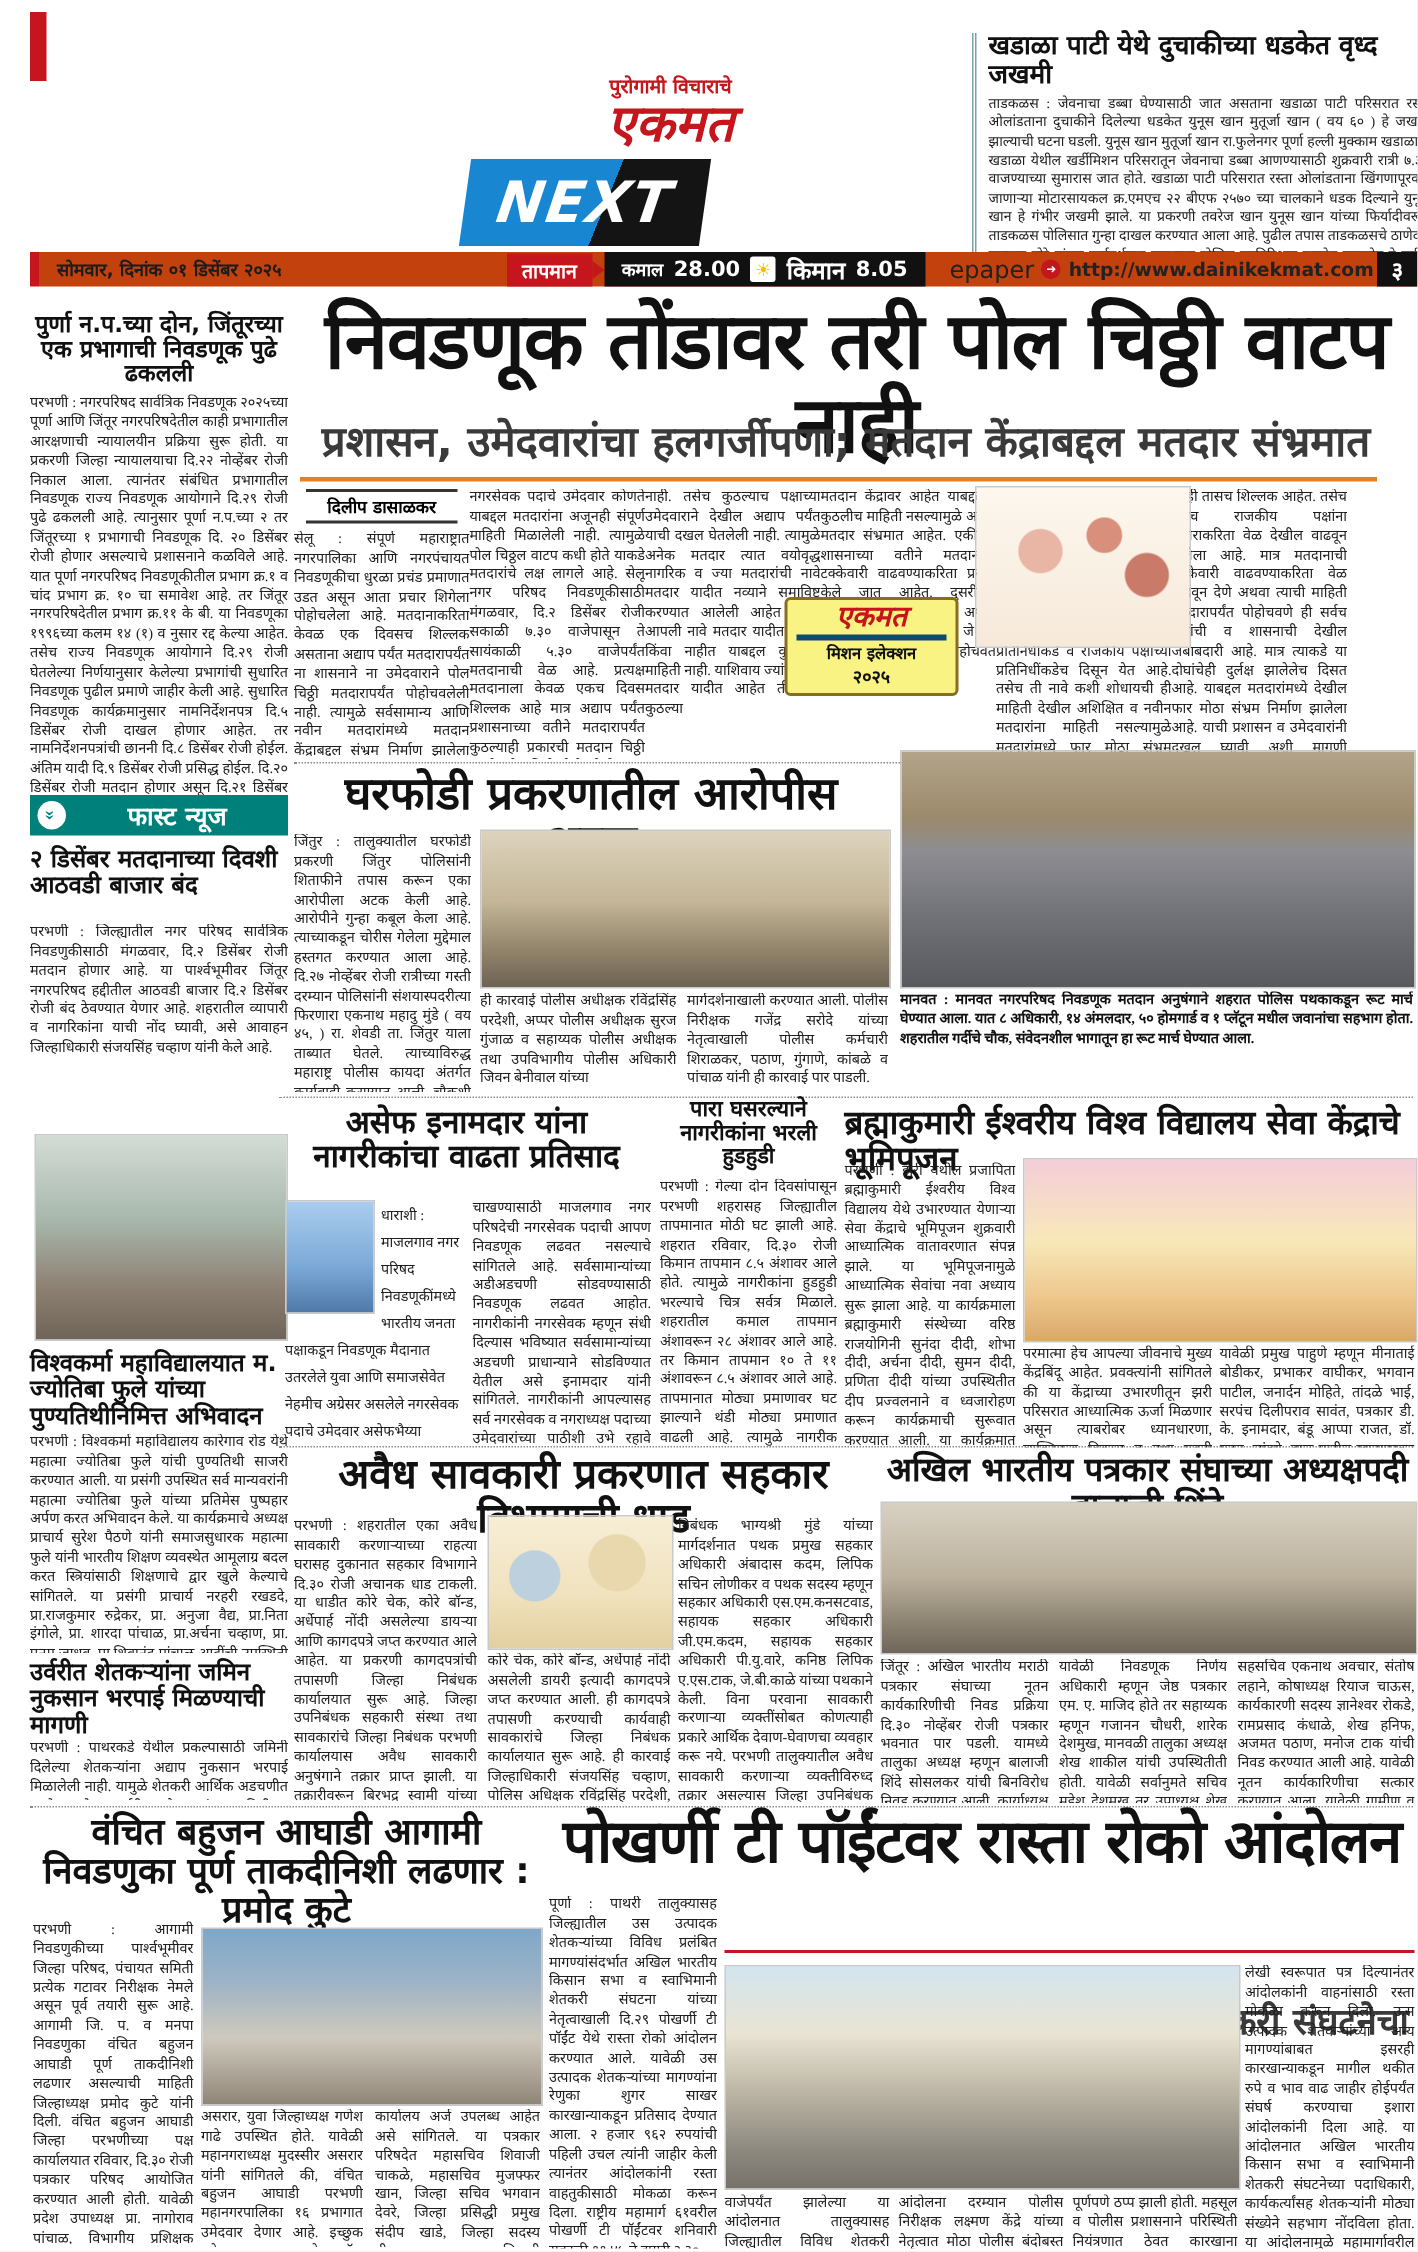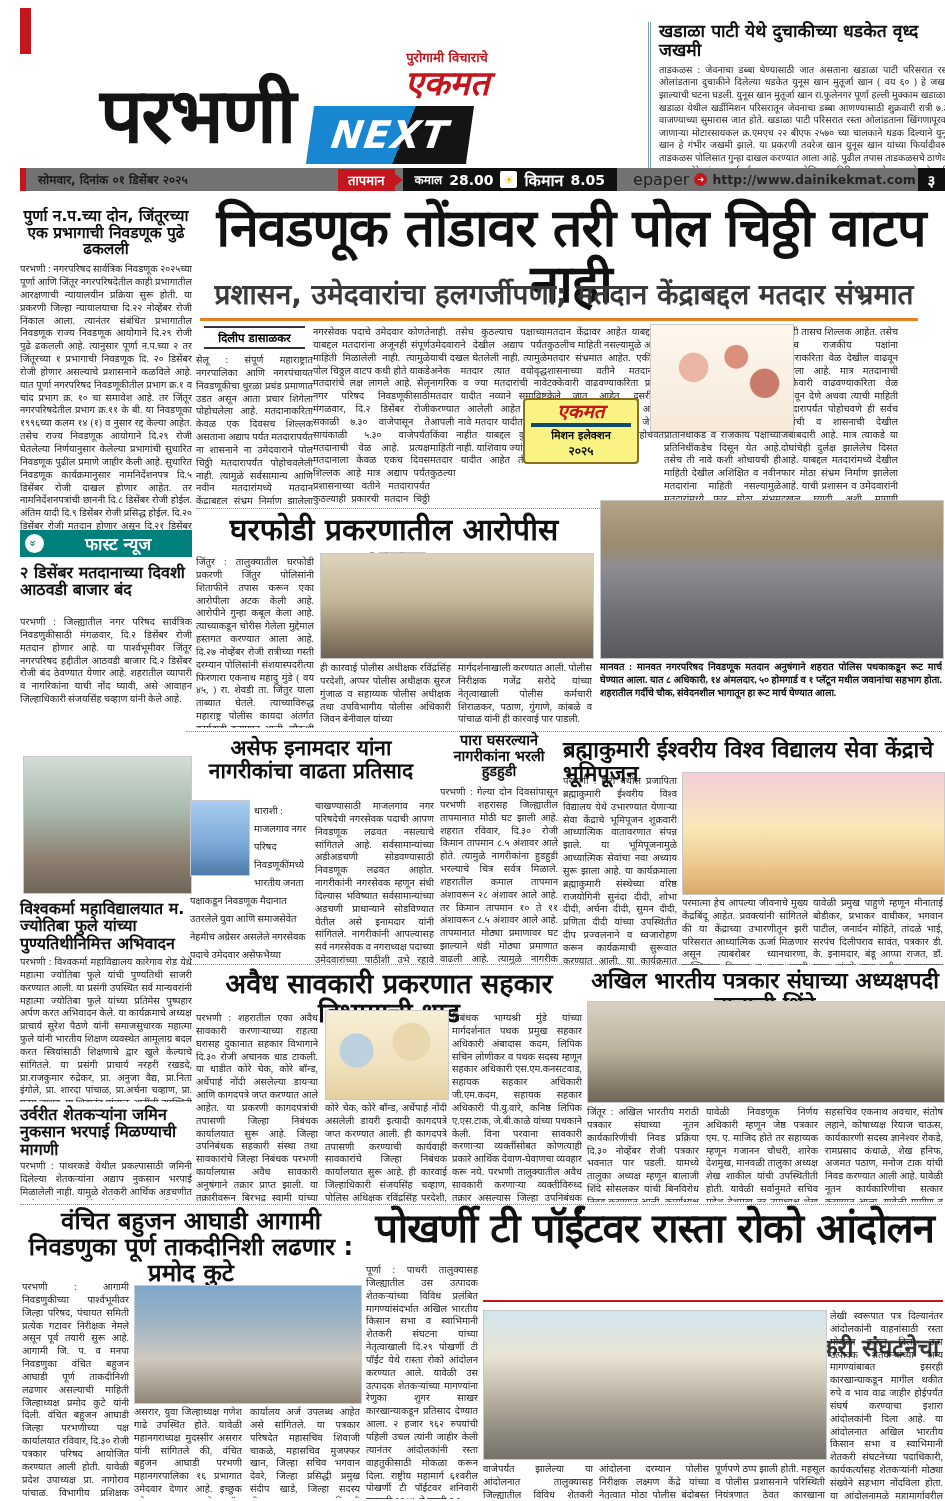--- a/index.html
+++ b/index.html
@@ -30,39 +30,38 @@
   .rule-red{background:#c4161c;}
   .badge{background:#f8f383;border:2px solid #8a6d1f;border-radius:4px;text-align:center;}
 </style>
 </head>
 <body>
 
 <div id="page">
 
   <div class="abs rule-red" style="left:20px;top:8px;width:11px;height:46px;"></div>
 
-  <div class="abs" style="left:100px;top:78px;font-size:76px;font-weight:900;color:#141414;font-family:'DejaVu Sans',sans-serif;letter-spacing:-2px;line-height:1;">परभणी</div>
 
   <div class="abs" style="left:372px;top:48px;width:150px;text-align:center;">
     <div style="color:#c4161c;font-weight:800;font-size:13px;font-family:'DejaVu Sans',sans-serif;">पुरोगामी विचाराचे</div>
     <div style="color:#c4161c;font-weight:900;font-size:34px;font-style:italic;line-height:1;font-family:'DejaVu Sans',sans-serif;">एकमत</div>
   </div>
 
   <div class="abs" style="left:310px;top:106px;width:160px;height:58px;transform:skewX(-8deg);
        background:linear-gradient(105deg,#1886d0 0 58%,#141414 58% 100%);display:flex;align-items:center;justify-content:center;">
     <span style="color:#fff;font-weight:900;font-style:italic;font-size:38px;font-family:'DejaVu Sans',sans-serif;letter-spacing:1px;">NEXT</span>
   </div>
 
   <div class="abs" style="left:648px;top:22px;width:294px;border-left:3px double #7aa0b0;padding-left:8px;">
     <div class="hl" style="font-size:17.5px;margin-bottom:4px;">खडाळा पाटी येथे दुचाकीच्या धडकेत वृध्द जखमी</div>
     <div class="body" style="font-size:9.4px;">ताडकळस : जेवनाचा डब्बा घेण्यासाठी जात असताना खडाळा पाटी परिसरात रस्ता ओलांडताना दुचाकीने दिलेल्या धडकेत युनूस खान मुतूर्जा खान ( वय ६० ) हे जखमी झाल्याची घटना घडली. युनूस खान मुतूर्जा खान रा.फुलेनगर पूर्णा हल्ली मुक्काम खडाळा हे खडाळा येथील खर्डीमिशन परिसरातून जेवनाचा डब्बा आणण्यासाठी शुक्रवारी रात्री ७.३० वाजण्याच्या सुमारास जात होते. खडाळा पाटी परिसरात रस्ता ओलांडताना खिंगणापूरकडे जाणाऱ्या मोटारसायकल क्र.एमएच २२ बीएफ २५७० च्या चालकाने धडक दिल्याने युनूस खान हे गंभीर जखमी झाले. या प्रकरणी तवरेज खान युनूस खान यांच्या फिर्यादीवरून ताडकळस पोलिसात गुन्हा दाखल करण्यात आला आहे. पुढील तपास ताडकळसचे ठाणेदार गजानन मोरे यांच्या मार्गदर्शनात सहाय्यक पोलिस उपनिरिक्षक नागदेव सुजलोड हे करीत आहेत.</div>
   </div>
 
   <div class="abs rule-red" style="left:20px;top:168px;width:6px;height:23px;"></div>
-  <div class="abs" style="left:26px;top:168px;width:919px;height:23px;background:#737373;display:flex;align-items:center;">
+  <div class="abs" style="left:26px;top:168px;width:919px;height:23px;background:#c2410c;display:flex;align-items:center;">
     <div style="padding-left:12px;font-weight:700;font-size:12px;color:#1c1c1c;width:300px;font-family:'DejaVu Sans',sans-serif;">सोमवार, दिनांक ०१ डिसेंबर २०२५</div>
     <div style="background:#c4161c;color:#fff;font-weight:800;font-size:13px;padding:2px 10px;font-family:'DejaVu Sans',sans-serif;">तापमान</div>
     <div style="width:0;height:0;border-top:6px solid transparent;border-bottom:6px solid transparent;border-left:8px solid #c4161c;"></div>
     <div style="background:#111;color:#fff;height:23px;display:flex;align-items:center;gap:7px;padding:0 12px;font-family:'DejaVu Sans',sans-serif;">
       <span style="font-weight:700;font-size:12px;">कमाल</span>
       <span style="font-weight:800;font-size:14px;">28.00</span>
       <span style="background:#fff;width:17px;height:17px;display:inline-flex;align-items:center;justify-content:center;border-radius:2px;">
         <span style="color:#f2c200;font-size:12px;">☀</span>
       </span>
       <span style="font-weight:700;font-size:16px;">किमान</span>

